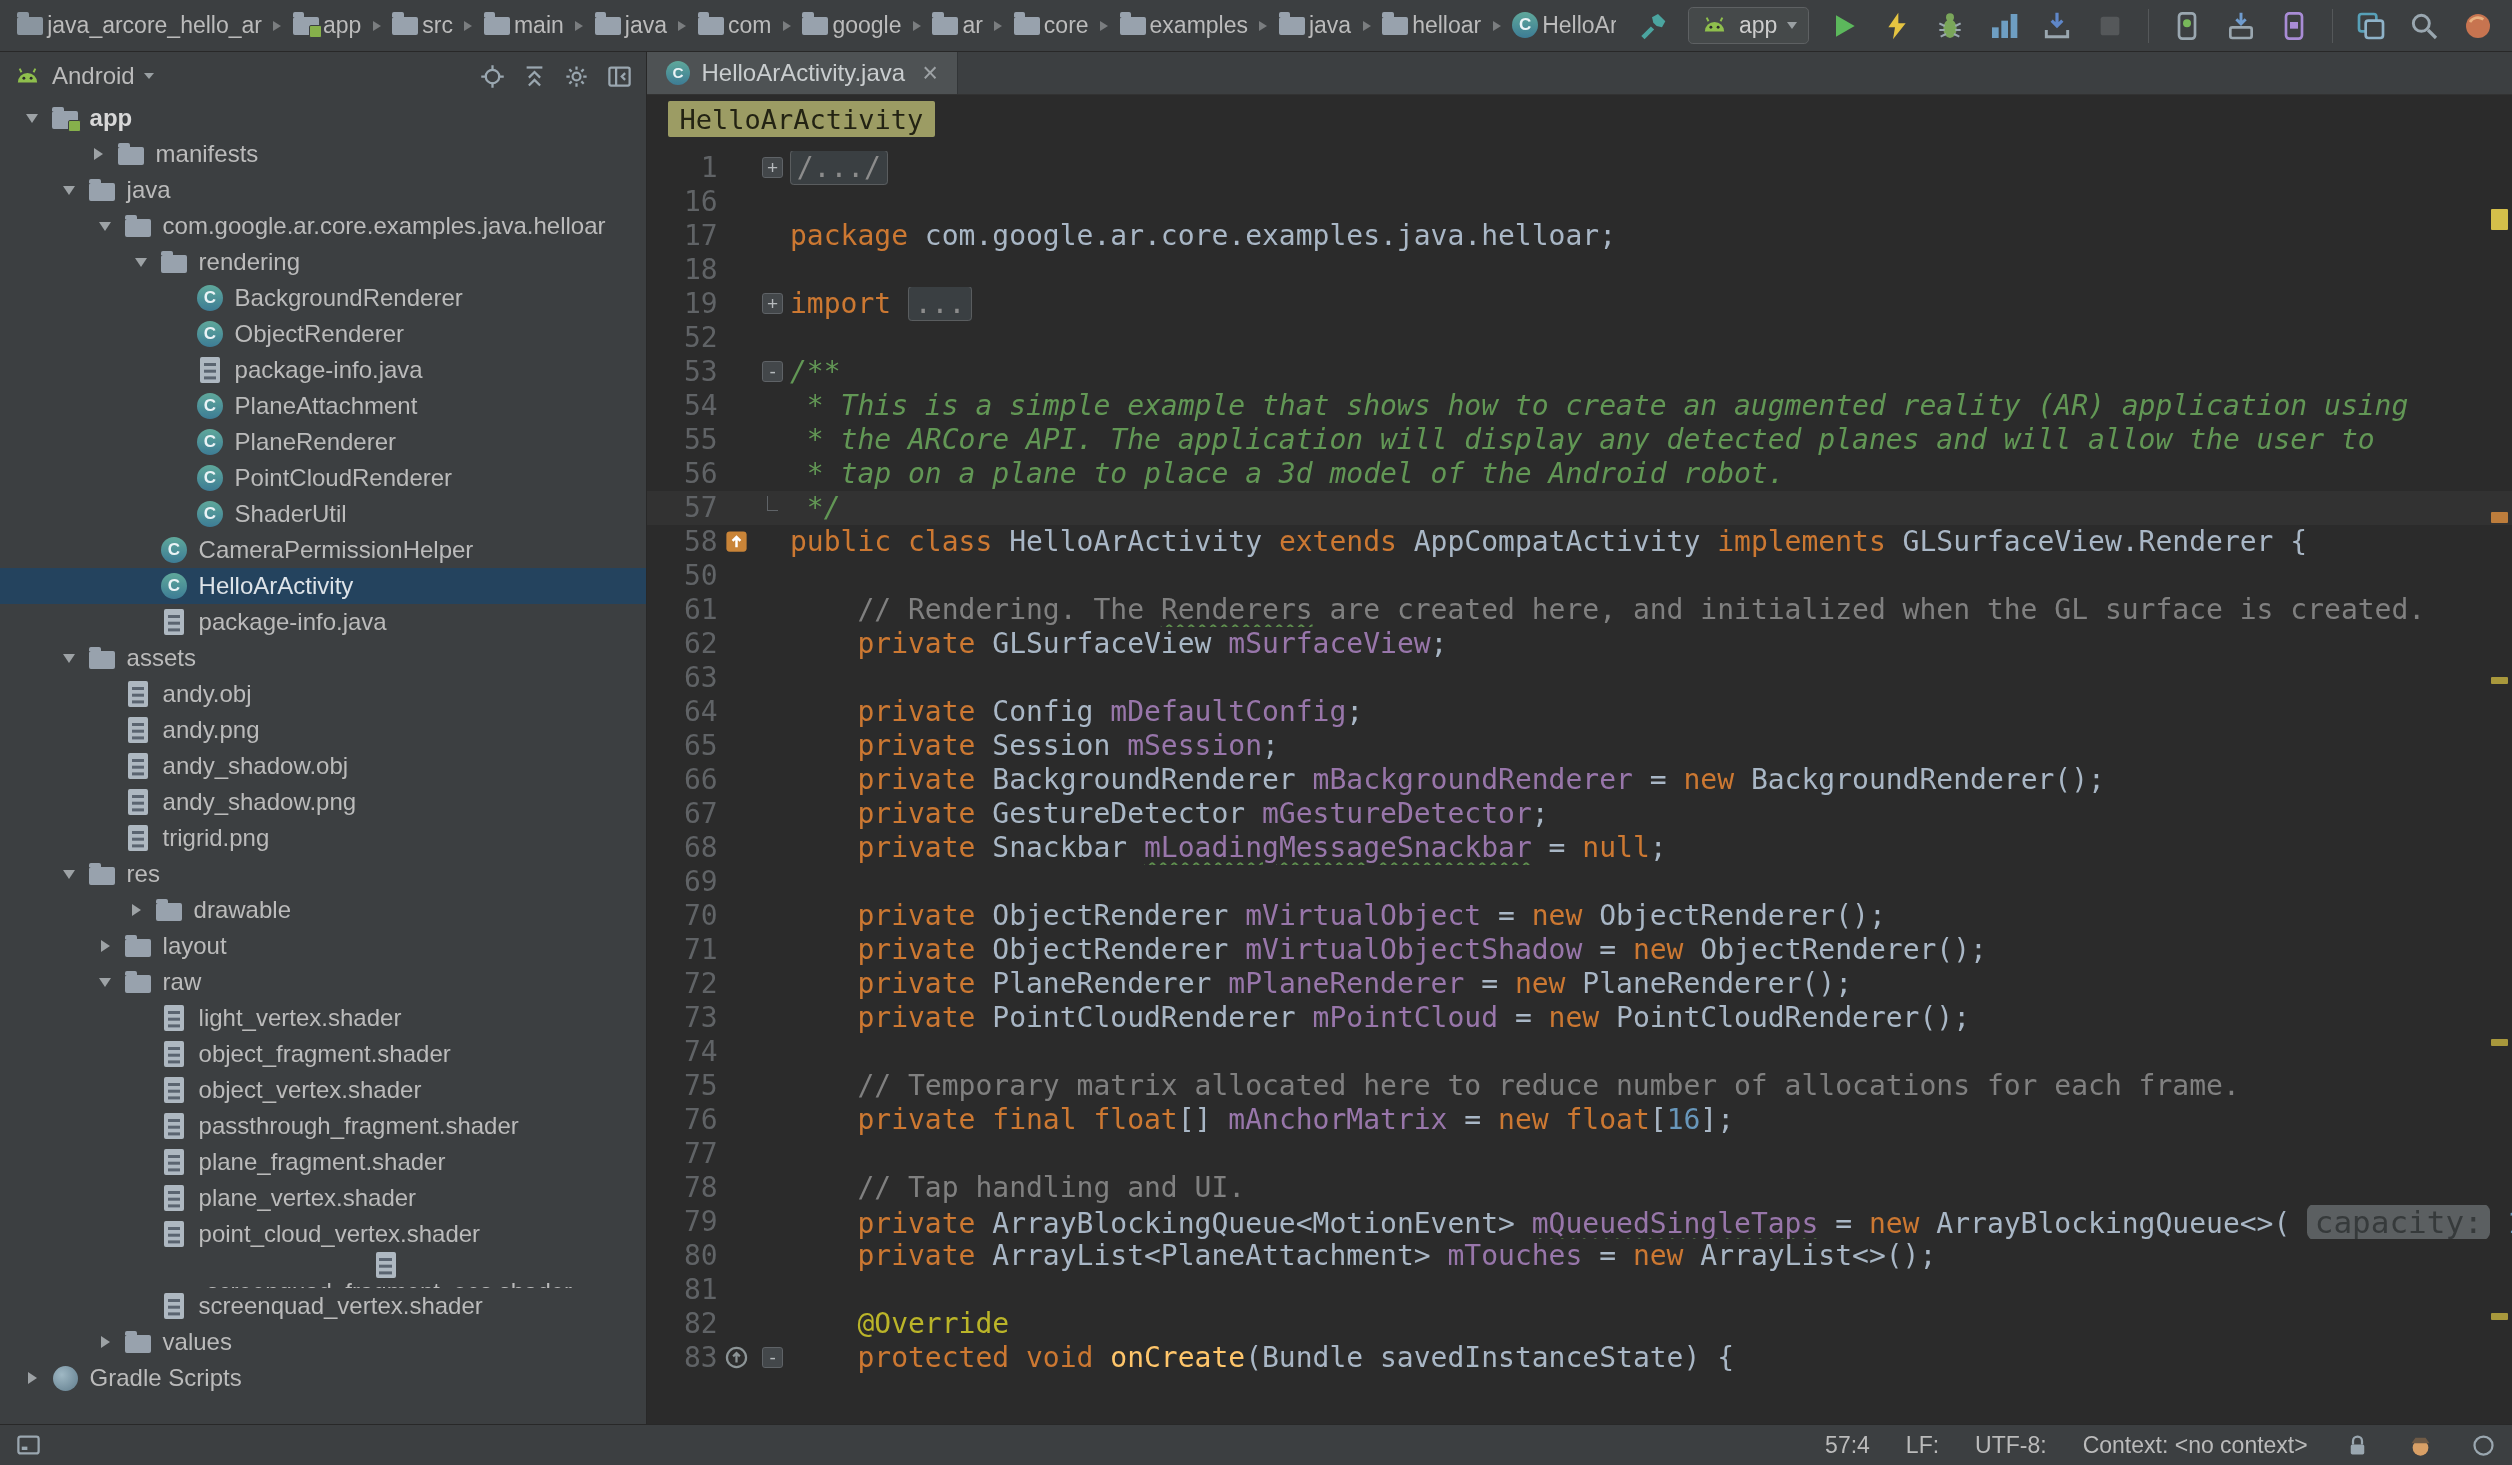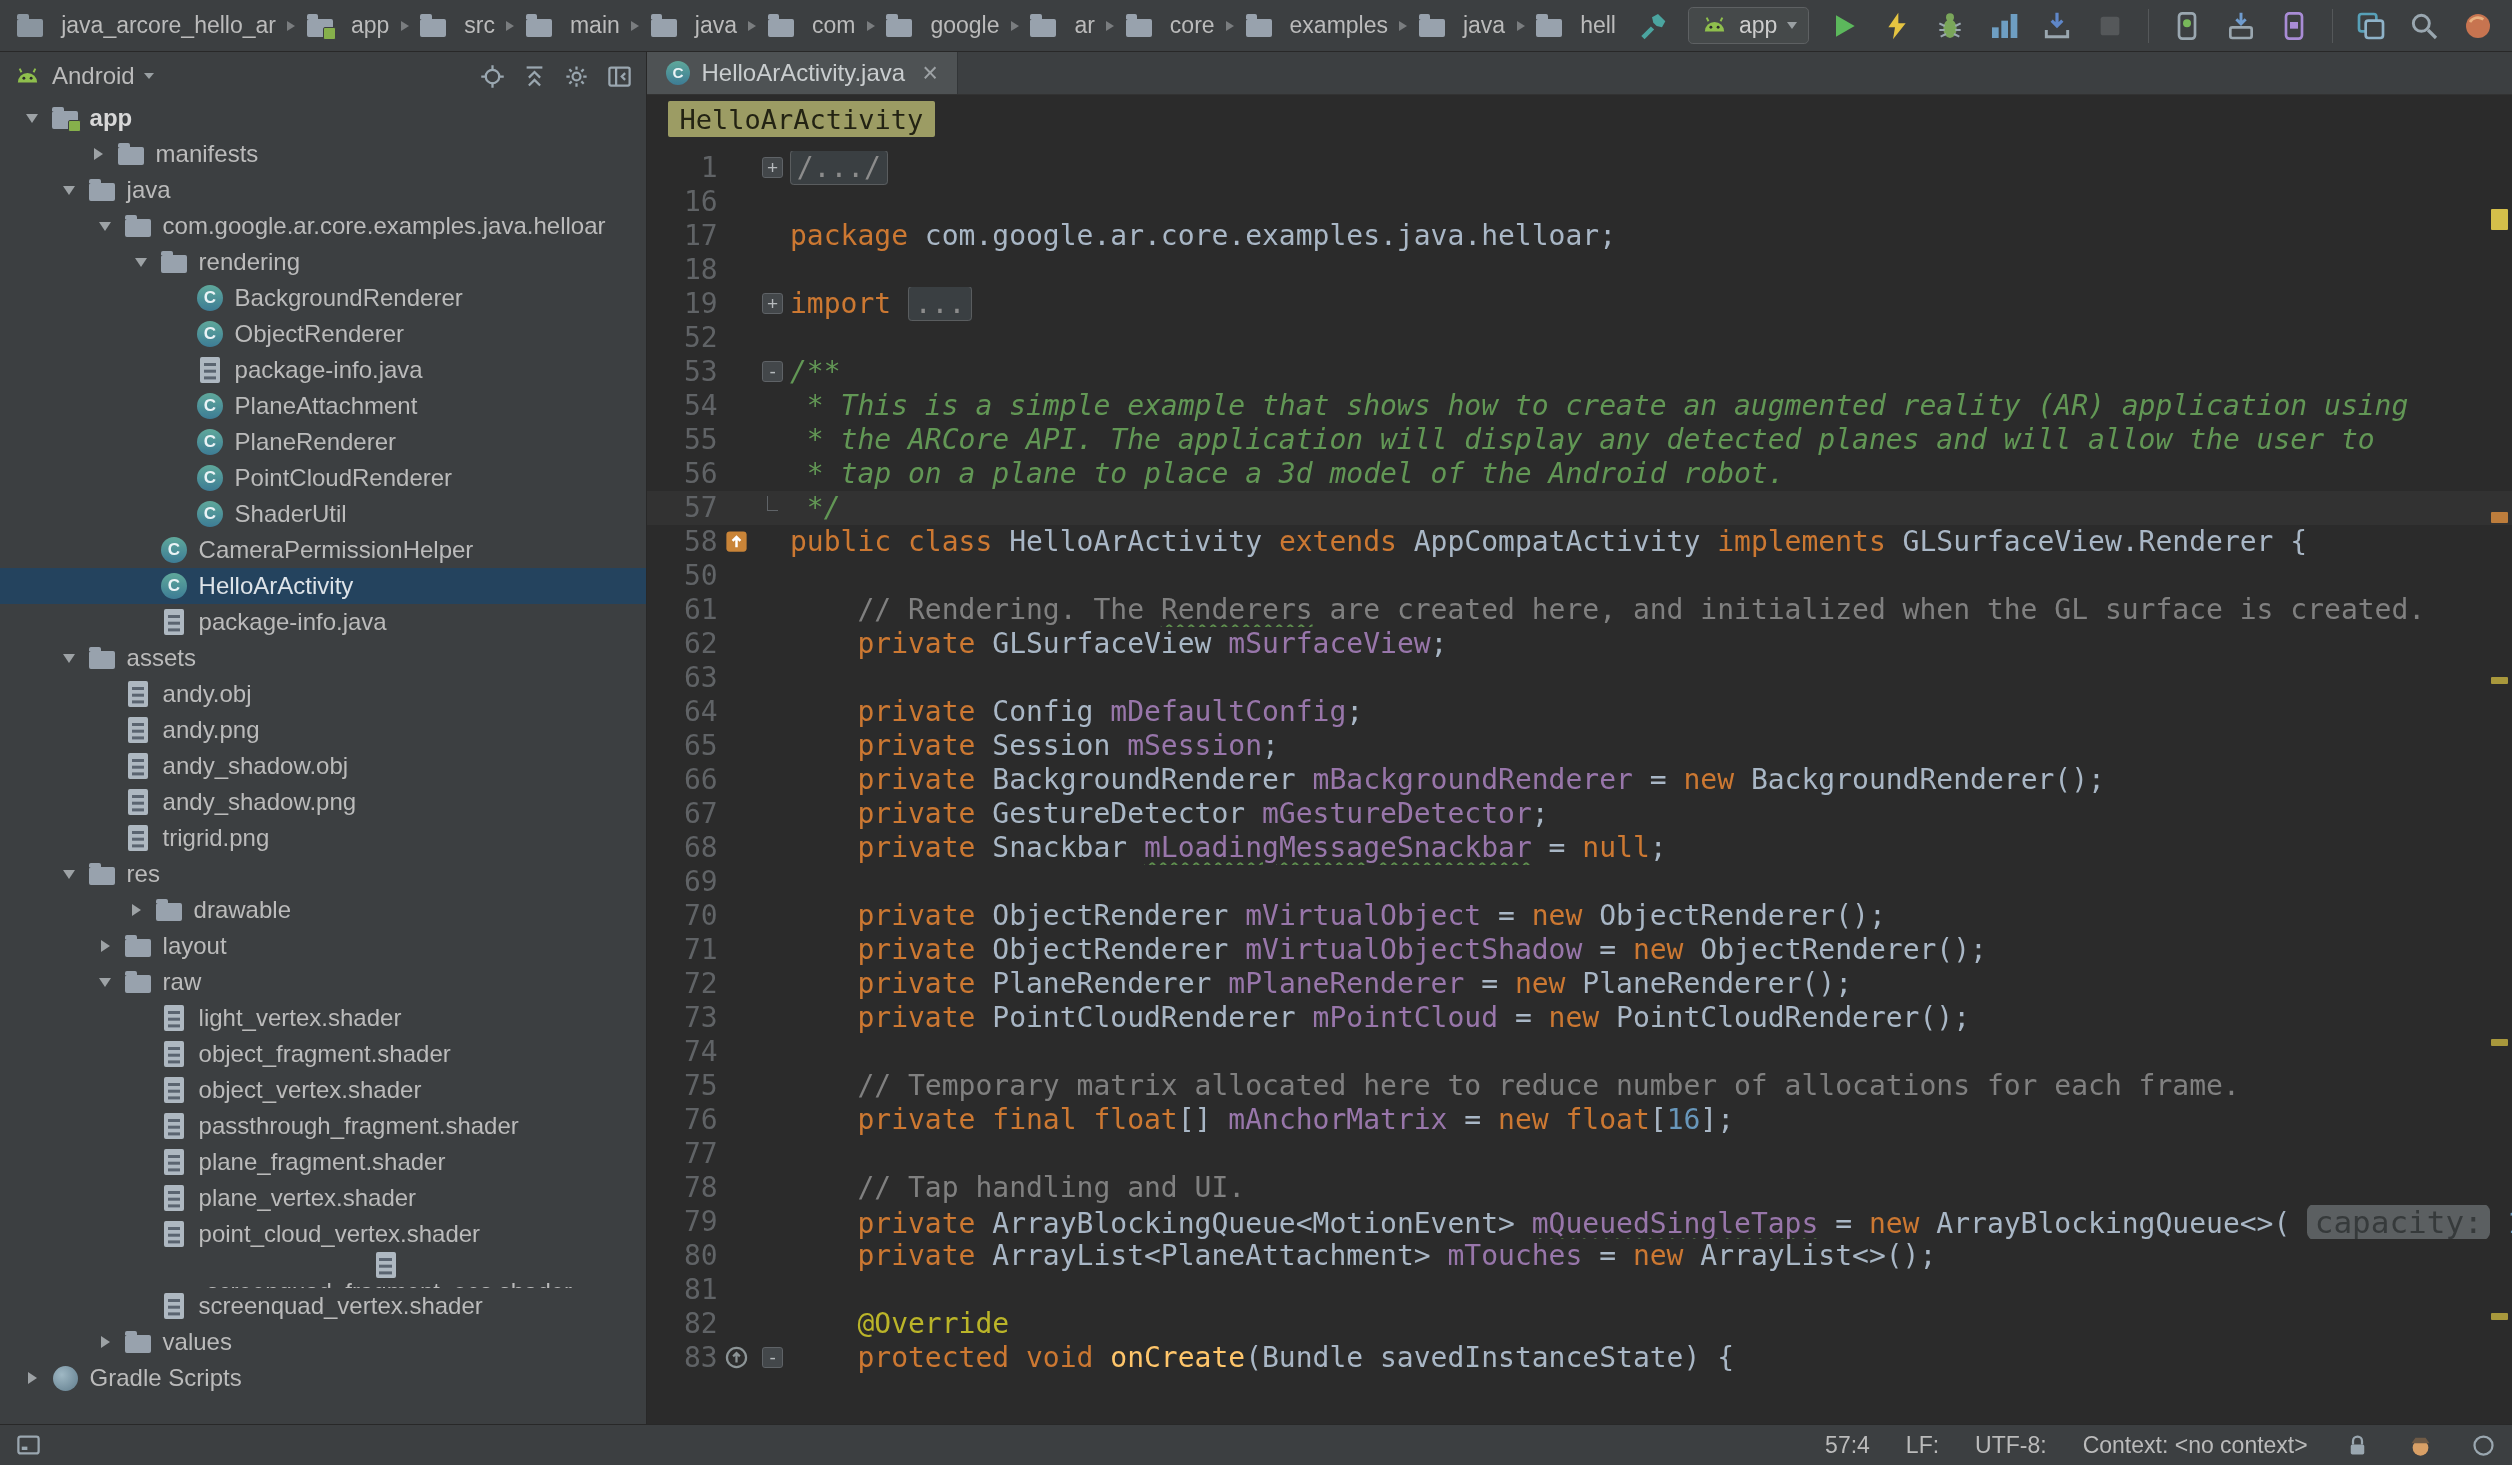--- a/index.html
+++ b/index.html
@@ -4,21 +4,21 @@
 <style>
   * { margin:0; padding:0; box-sizing:border-box; }
   html,body { width:2512px; height:1465px; background:#2b2b2b; overflow:hidden;
               font-family:"Liberation Sans",sans-serif; }
 
   
   .navbar { height:52px; background:#3c3f41; border-bottom:1px solid #282828;
             display:flex; align-items:center; padding:0 15.3px; }
   .crumbs { display:flex; align-items:center; flex:1; min-width:0; color:#bbbbbb;
             font-size:23px; white-space:nowrap; overflow:hidden; }
-  .crumb { display:flex; align-items:center; gap:18px; padding:1.9px 1.9px; }
+  .crumb { display:flex; align-items:flex-start; gap:4px; padding:1.9px 1.9px; }
   .crumb-sep { width:0; height:0; border-left:8.6px solid #7a7d7f;
                border-top:5.7px solid transparent; border-bottom:5.7px solid transparent;
                margin:0 9.6px; flex:none; }
   .toolbar { display:flex; align-items:center; gap:15.3px; padding-left:19px; }
   .tbtn { width:38px; height:38px; display:flex; align-items:center; justify-content:center;
           border-radius:4.8px; }
   .tbtn svg { width:32px; height:32px; }
   .tbtn.dis { opacity:.55; }
   .tb-sep { width:1px; height:34px; background:#55585a; margin:0 3.8px; }
   .chip { display:flex; align-items:center; gap:9.6px; background:#45494a;

